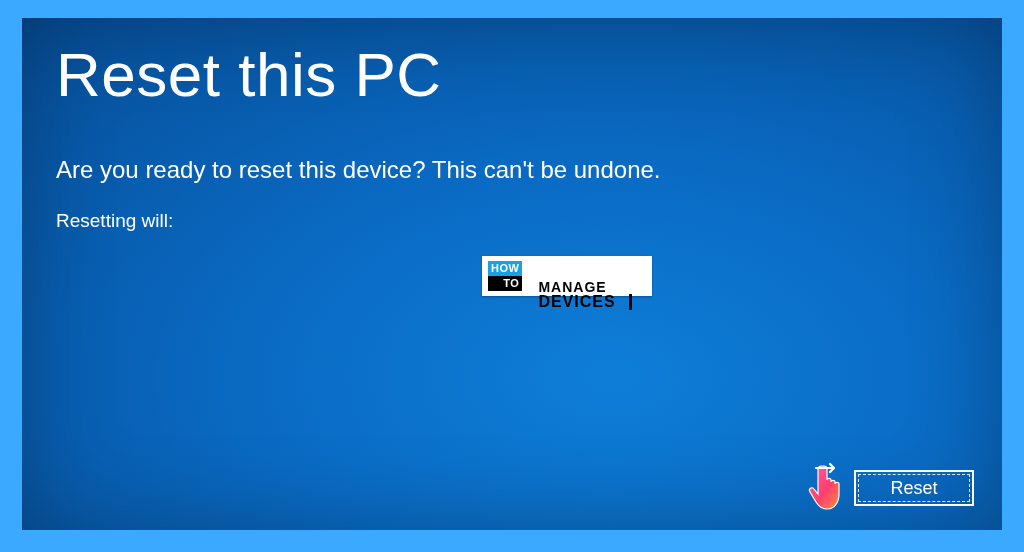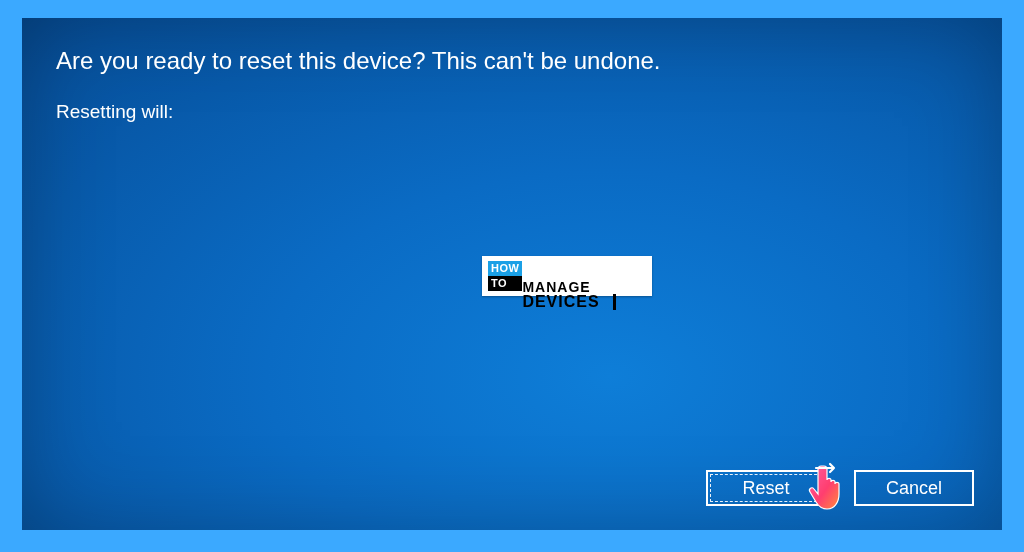--- a/index.html
+++ b/index.html
@@ -85,41 +85,42 @@
     .watermark {
       position: absolute;
       top: 238px;
       left: 460px;
       width: 170px;
       height: 40px;
       background: #ffffff;
       display: flex;
       align-items: center;
       padding: 3px 6px;
-      gap: 0;
+      gap: 16px;
       box-shadow: 0 1px 2px rgba(0,0,0,.3);
     }
     .watermark .tile {
       display: flex;
       flex-direction: column;
       font-family: Arial, sans-serif;
       font-weight: 900;
       font-size: 11px;
       line-height: 1;
       letter-spacing: 0.5px;
     }
     .watermark .tile span:first-child {
       background: #1aa0e6;
       color: #fff;
       padding: 2px 3px;
     }
     .watermark .tile span:last-child {
       background: #000;
       color: #fff;
       padding: 2px 3px;
+      text-align: right;
     }
     .watermark .words {
       display: flex;
       flex-direction: column;
       font-family: Arial, sans-serif;
       font-weight: 900;
       color: #000;
       line-height: 1;
     }
     .watermark .words .w1 { font-size: 14px; letter-spacing: 1px; margin-top: 37px; }
@@ -132,20 +133,21 @@
       width: 46px;
       height: 52px;
       pointer-events: none;
     }
   </style>
 </head>
 <body>
 
 <div class="frame">
 
+  <h1 class="title">Reset this PC</h1>
 
   <div class="intro">
     <div>Are you ready to reset this device? This can't be undone.</div>
   </div>
 
   <div class="subhead">Resetting will:</div>
 
 
   <div class="watermark">
     <div class="tile">
@@ -153,21 +155,20 @@
       <span>TO</span>
     </div>
     <div class="words">
       <span class="w1">MANAGE</span>
       <span class="w2">DEVICES</span>
     </div>
   </div>
 
   <div class="buttons">
     <button class="btn focus">Reset</button>
-    <button class="btn">Cancel</button>
   </div>
 
   <div class="cursor">
     <svg viewBox="0 0 46 52" width="46" height="52">
       <defs>
         <linearGradient id="handGrad" x1="0" y1="0" x2="1" y2="1">
           <stop offset="0%" stop-color="#ff5fa2"></stop>
           <stop offset="55%" stop-color="#ff3e6f"></stop>
           <stop offset="100%" stop-color="#ff8a3d"></stop>
         </linearGradient>

